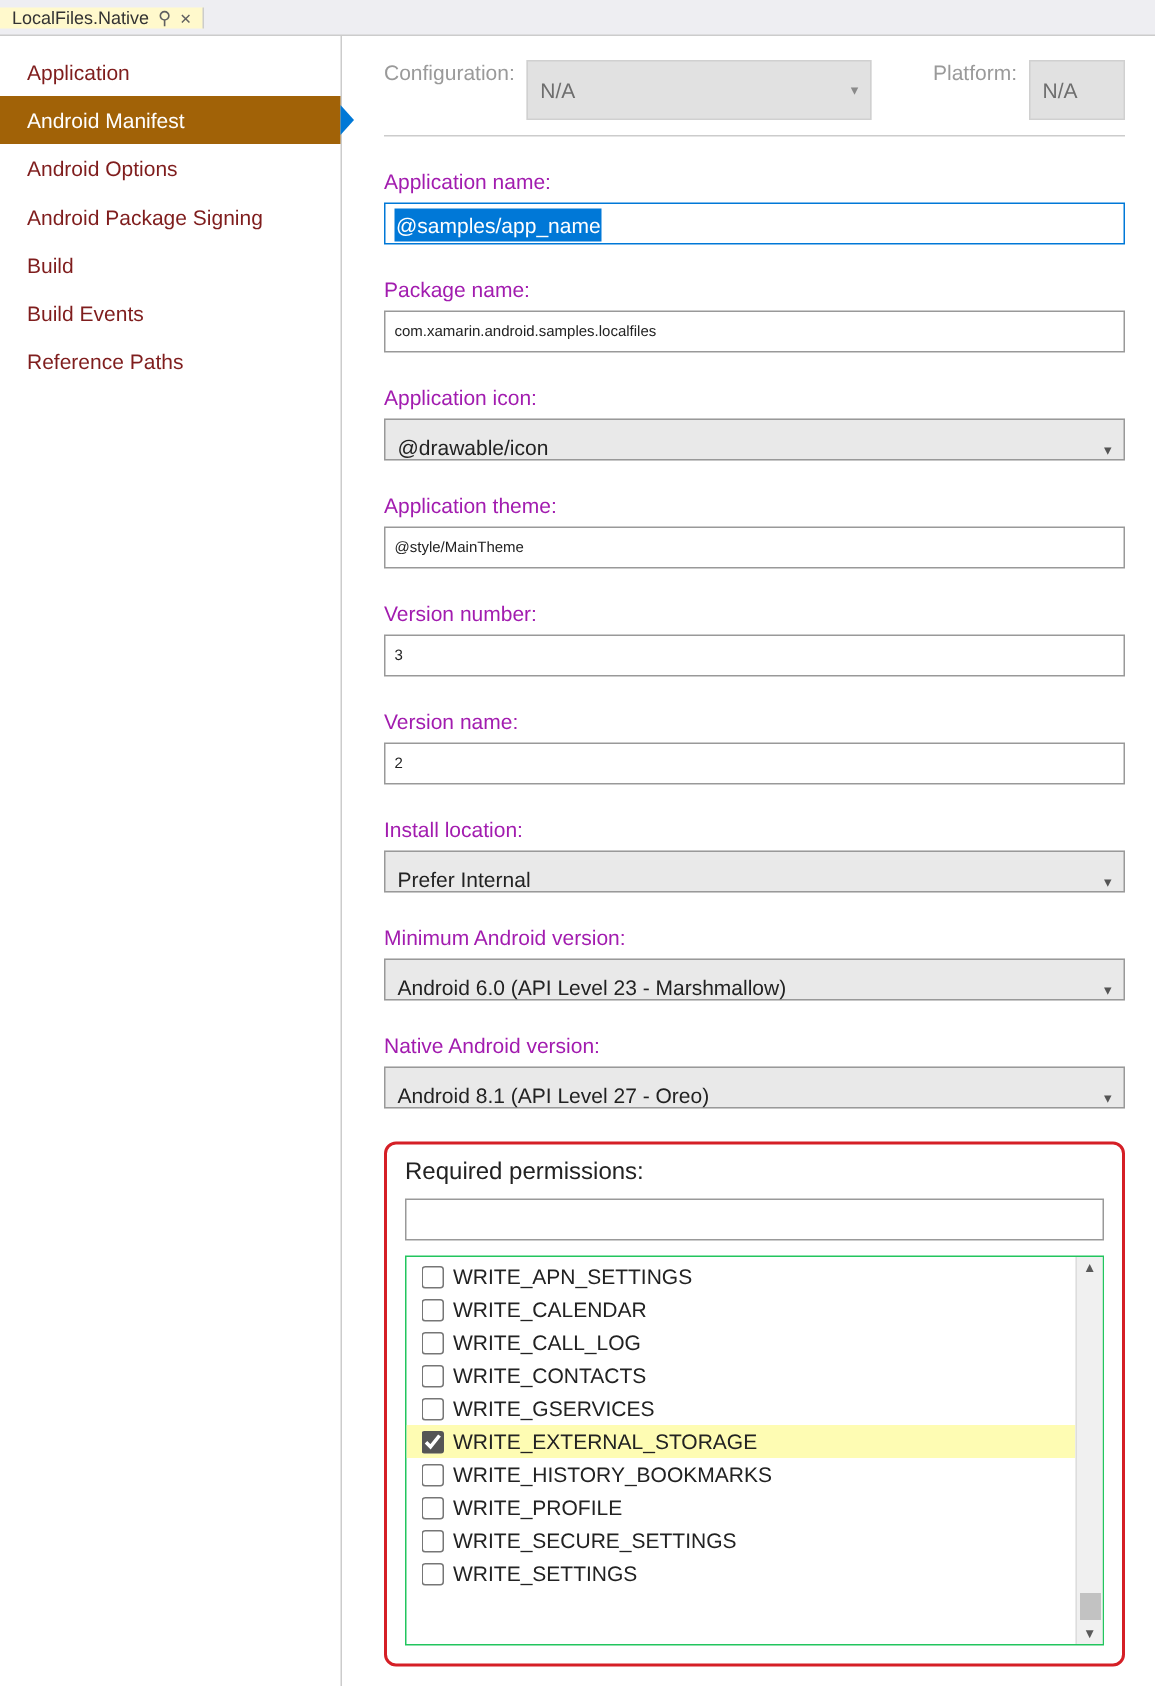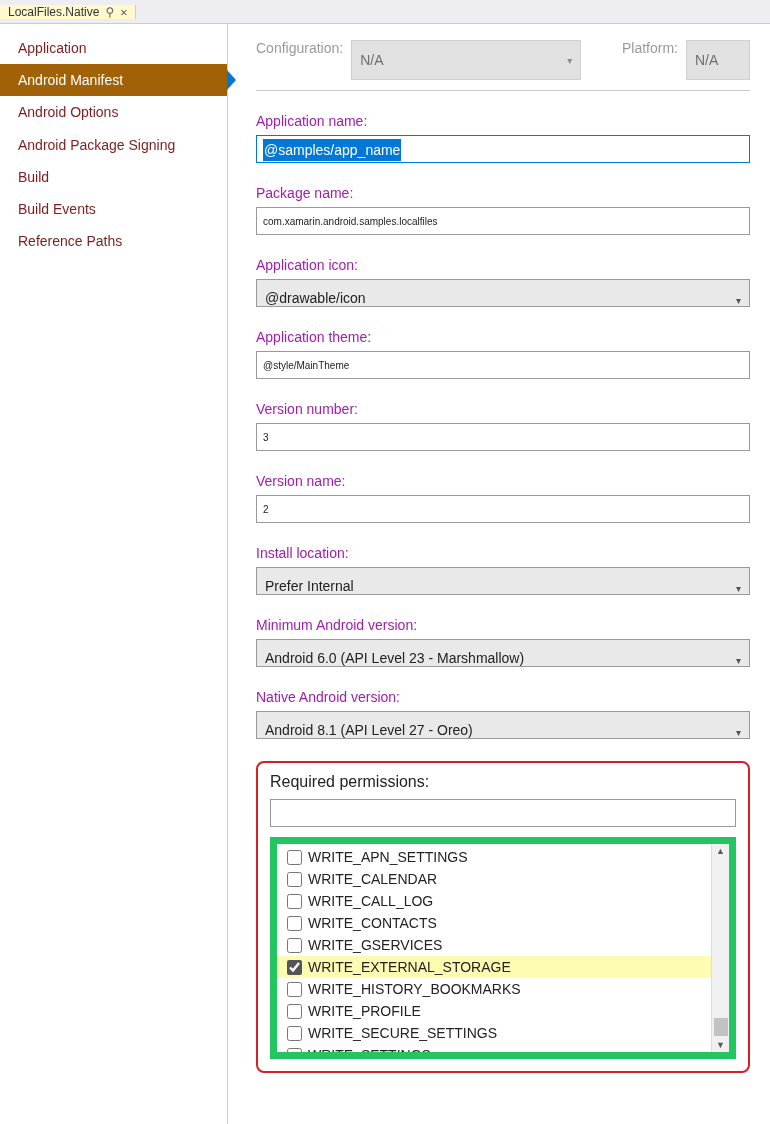--- a/index.html
+++ b/index.html
@@ -161,22 +161,22 @@
   }
   .perm-filter {
     width: 100%;
     height: 28px;
     border: 1px solid #999;
     padding: 0 6px;
     font-size: 14px;
     margin-bottom: 10px;
   }
   .perm-list-wrap {
-    border: 7px solid #22c55e;
-    height: 222px;
+    border: 1px solid #22c55e;
+    height: 260px;
     display: flex;
   }
   .perm-list {
     flex: 1;
     overflow: hidden;
     padding: 2px 0;
   }
   .perm-row {
     display: flex;
     align-items: center;

